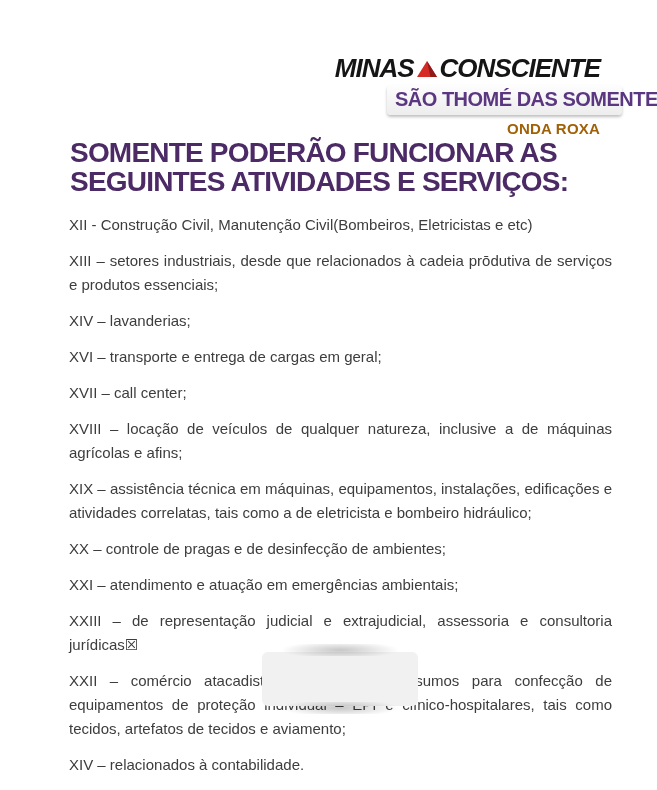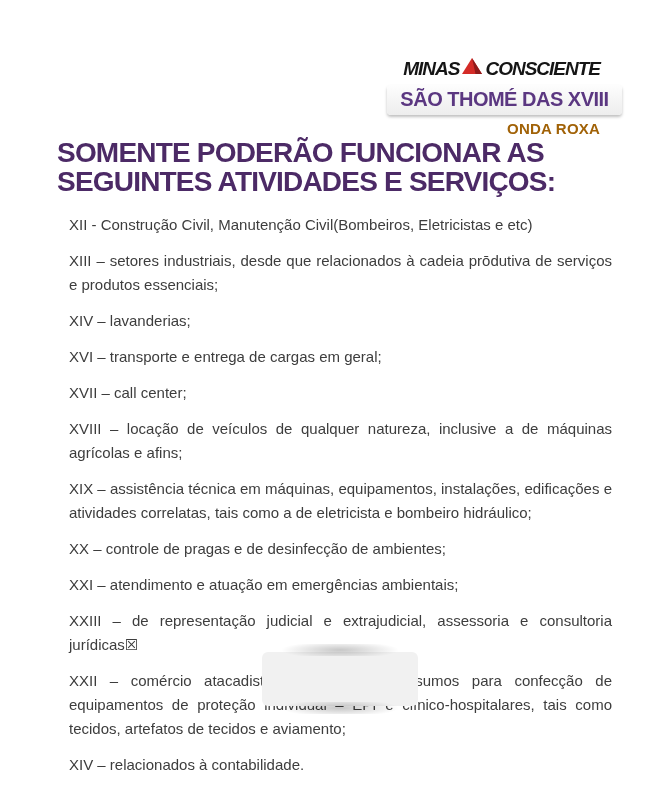--- a/index.html
+++ b/index.html
@@ -14,26 +14,26 @@
   
   .logo-block{
     position:absolute;
     top:57px;
     right:35px;
     width:235px;
   }
   .brand-row{
     display:flex;
     justify-content:flex-end;
-    align-items:flex-end;
+    align-items:flex-start;
     gap:2px;
     padding-right:22px;
     font-style:italic;
     font-weight:bold;
-    font-size:19px;
+    font-size:26px;
     letter-spacing:-1px;
     color:#151515;
     line-height:22px;
   }
   .brand-row .tri{
     display:inline-block;
     margin:0 1px 1px 1px;
   }
   .city-pill{
     margin-top:5px;
@@ -56,21 +56,21 @@
     text-align:right;
     font-weight:bold;
     font-size:15px;
     letter-spacing:0.2px;
     color:#a16207;
   }
 
   
   .heading{
     position:absolute;
-    left:57px;
+    left:70px;
     top:138px;
     margin:0;
     font-size:28px;
     line-height:29px;
     font-weight:bold;
     letter-spacing:-0.8px;
     color:#4c2a66;
   }
   .heading span{display:block;}
 
@@ -120,21 +120,21 @@
     <div class="brand-row">
       <span>MINAS</span>
       <span class="tri">
         <svg width="20" height="16" viewBox="0 0 20 16" aria-hidden="true">
           <polygon points="10,0 20,16 0,16" fill="#d42b27"></polygon>
           <polygon points="10,0 20,16 13.5,16" fill="#8f1a1a"></polygon>
         </svg>
       </span>
       <span>CONSCIENTE</span>
     </div>
-    <div class="city-pill">SÃO THOMÉ DAS XVIII</div>
+    <div class="city-pill">SÃO THOMÉ DAS SOMENTE</div>
     <div class="wave">ONDA ROXA</div>
   </div>
 
   <h1 class="heading">
     <span>SOMENTE PODERÃO FUNCIONAR AS</span>
     <span>SEGUINTES ATIVIDADES E SERVIÇOS:</span>
   </h1>
 
   <div class="list">
       <p>XII - Construção Civil, Manutenção Civil(Bombeiros, Eletricistas e etc)</p>

